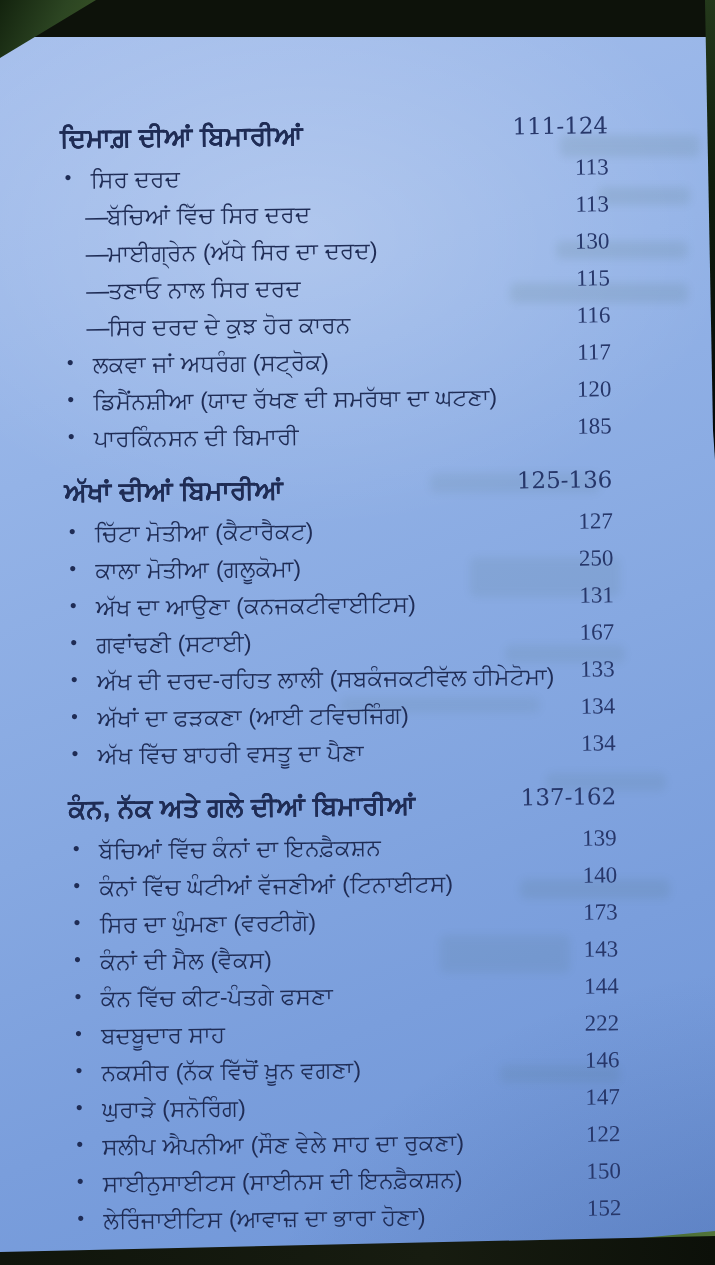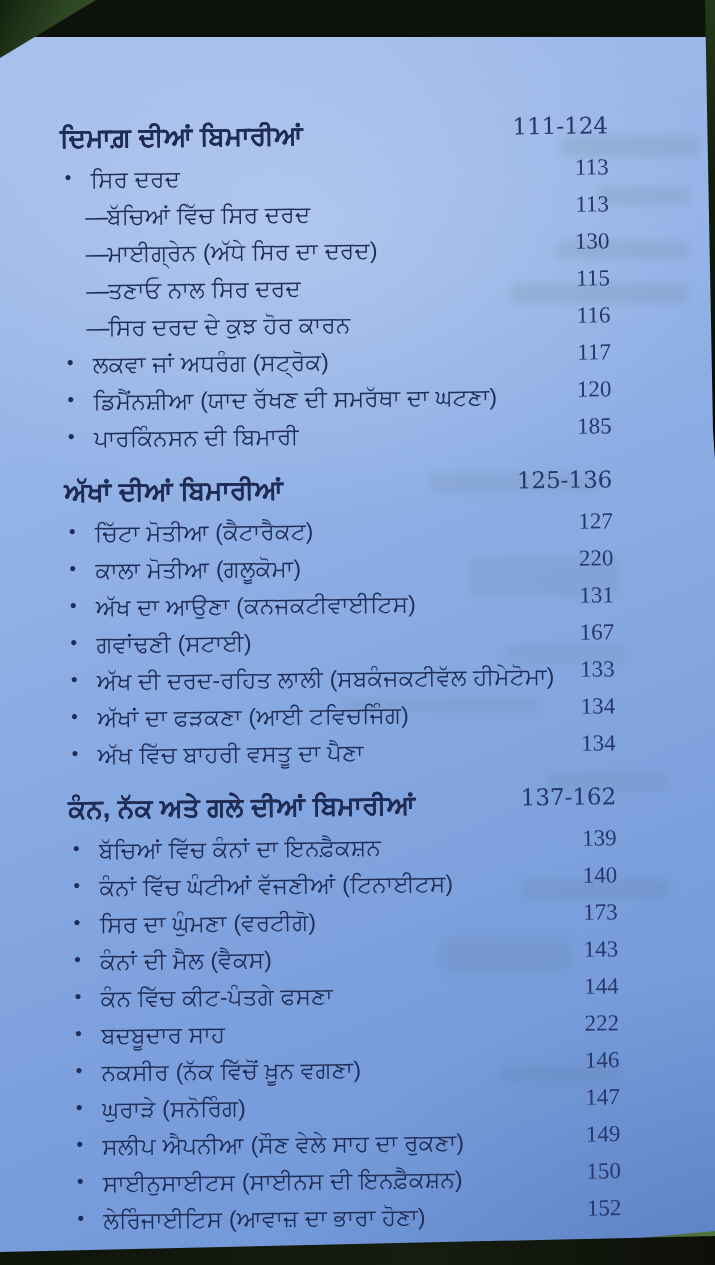--- a/index.html
+++ b/index.html
@@ -154,21 +154,21 @@
           <span class="sec-pages">125-136</span>
         </div>
         <div class="row bullet">
           <span class="marker">•</span>
           <span class="label">ਚਿੱਟਾ ਮੋਤੀਆ (ਕੈਟਾਰੈਕਟ)</span>
           <span class="num">127</span>
         </div>
         <div class="row bullet">
           <span class="marker">•</span>
           <span class="label">ਕਾਲਾ ਮੋਤੀਆ (ਗਲੂਕੋਮਾ)</span>
-          <span class="num">220</span>
+          <span class="num">250</span>
         </div>
         <div class="row bullet">
           <span class="marker">•</span>
           <span class="label">ਅੱਖ ਦਾ ਆਉਣਾ (ਕਨਜਕਟੀਵਾਈਟਿਸ)</span>
           <span class="num">131</span>
         </div>
         <div class="row bullet">
           <span class="marker">•</span>
           <span class="label">ਗਵਾਂਢਣੀ (ਸਟਾਈ)</span>
           <span class="num">167</span>
@@ -230,21 +230,21 @@
           <span class="num">146</span>
         </div>
         <div class="row bullet">
           <span class="marker">•</span>
           <span class="label">ਘੁਰਾੜੇ (ਸਨੋਰਿੰਗ)</span>
           <span class="num">147</span>
         </div>
         <div class="row bullet">
           <span class="marker">•</span>
           <span class="label">ਸਲੀਪ ਐਪਨੀਆ (ਸੌਣ ਵੇਲੇ ਸਾਹ ਦਾ ਰੁਕਣਾ)</span>
-          <span class="num">149</span>
+          <span class="num">122</span>
         </div>
         <div class="row bullet">
           <span class="marker">•</span>
           <span class="label">ਸਾਈਨੁਸਾਈਟਸ (ਸਾਈਨਸ ਦੀ ਇਨਫ਼ੈਕਸ਼ਨ)</span>
           <span class="num">150</span>
         </div>
         <div class="row bullet">
           <span class="marker">•</span>
           <span class="label">ਲੇਰਿੰਜਾਈਟਿਸ (ਆਵਾਜ਼ ਦਾ ਭਾਰਾ ਹੋਣਾ)</span>
           <span class="num">152</span>

